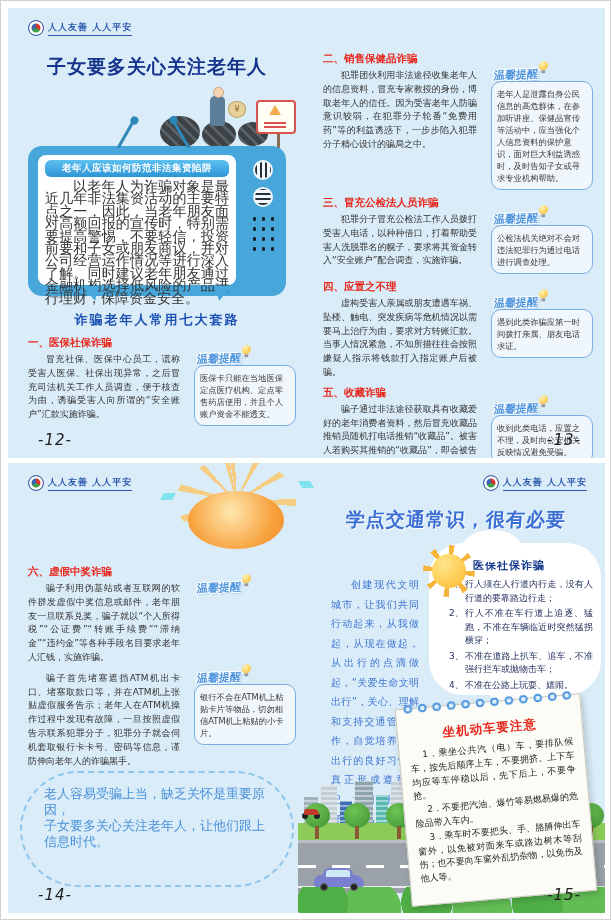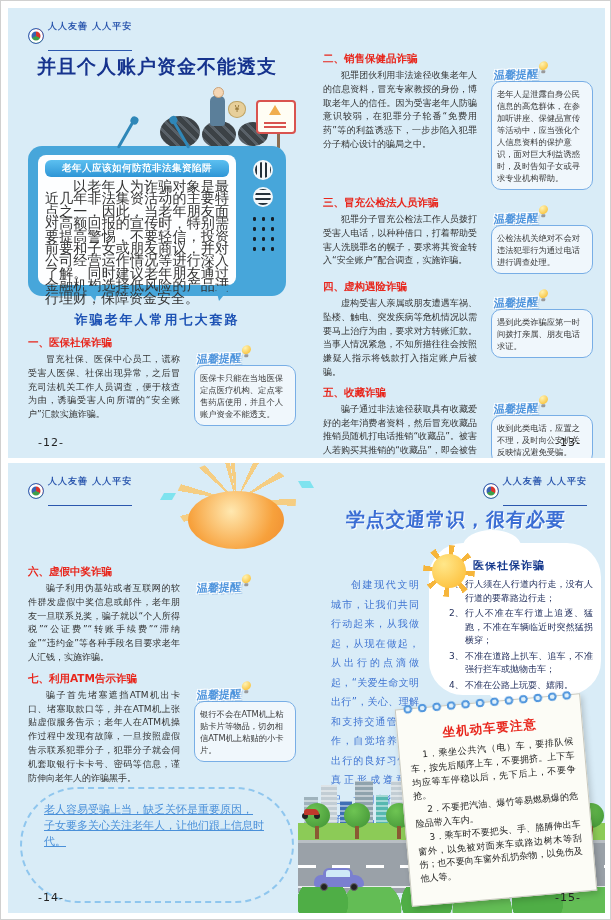--- a/index.html
+++ b/index.html
@@ -6,21 +6,21 @@
   #canvas{position:relative;width:611px;height:920px;margin:0 auto;background:#fff;border:1px solid #d0d0d0;box-sizing:border-box;overflow:hidden;}
   .spread{position:absolute;left:7px;width:597px;height:450px;background:#d9ecf7;overflow:hidden;}
   #s1{top:7px}#s2{top:462px}
   .page{position:absolute;top:0;height:100%;width:298px;}
   .pg-l{left:0}.pg-r{left:299px}
 
   
   .hdr{position:absolute;top:12px;display:flex;align-items:center;gap:4px;z-index:6;}
   .at-l{left:20px}.at-r{right:18px}
   .logo{width:14px;height:14px;border-radius:50%;border:1px solid #3a62b0;background:conic-gradient(#d9342b 0 120deg,#3f9e4a 120deg 240deg,#3a62b0 240deg 360deg);box-shadow:inset 0 0 0 2.5px #fff;}
-  .slogan{font-size:9px;font-weight:bold;color:#2b57ae;border-bottom:1px solid #2b57ae;letter-spacing:1px;padding-bottom:17px;white-space:nowrap;}
+  .slogan{font-size:9px;font-weight:bold;color:#2b57ae;border-bottom:1px solid #2b57ae;letter-spacing:1px;padding-bottom:1px;white-space:nowrap;}
 
   .big-title{position:absolute;top:46px;left:0;width:100%;text-align:center;font-size:19px;font-weight:bold;color:#16338e;letter-spacing:1px;}
 
   
   .money-scene{position:absolute;top:76px;left:138px;width:152px;height:64px;}
   .sack{position:absolute;bottom:0;border-radius:50%;background:repeating-linear-gradient(45deg,#3c4246 0 5px,#596168 5px 8px);}
   .sk1{left:14px;width:40px;height:32px;}
   .sk2{left:56px;width:34px;height:27px;}
   .sk3{left:92px;width:30px;height:24px;bottom:2px;}
   .man{position:absolute;left:64px;bottom:22px;width:15px;height:30px;background:#5b7f9a;border-radius:5px 5px 3px 3px;}
@@ -58,36 +58,36 @@
   .sec-b{flex:1;margin:0;font-size:9px;line-height:13.8px;text-indent:2em;color:#333;text-align:justify;}
   .p12-sec{position:absolute;top:328px;left:20px;width:268px;}
 
   
   .tip{width:102px;flex-shrink:0;position:relative;padding-top:12px;align-self:flex-start;}
   .tip-label{position:absolute;top:-2px;left:3px;white-space:nowrap;font-size:11px;font-weight:900;color:#4f95dd;transform:skewX(-8deg) rotate(-2deg);text-shadow:1px 1px 0 #fff,-1px -1px 0 #fff,1px -1px 0 #fff,-1px 1px 0 #fff,2px 2px 0 rgba(80,140,205,.35);z-index:2;}
   .bulb{display:inline-block;width:9px;height:9px;background:radial-gradient(circle at 35% 30%,#fff2b0,#f7b722);border-radius:50%;vertical-align:top;position:relative;top:-5px;margin-left:0px;}
   .bulb::after{content:"";position:absolute;left:2.5px;bottom:-2.5px;width:4px;height:3px;background:#9a9a9a;border-radius:1px;}
   .tip-body{border:1.5px solid #78aee6;border-radius:10px;background:rgba(255,255,255,.6);padding:6px 5px 5px;font-size:8.3px;line-height:12px;color:#3a3a3a;}
 
-  .pn{position:absolute;bottom:9px;font-size:11px;color:#222;letter-spacing:1px;z-index:6;}
+  .pn{position:absolute;bottom:9px;font-size:15px;color:#222;letter-spacing:1px;z-index:6;font-style:italic;}
   .pn-l{left:30px}.pn-r{right:24px}
 
   
   .p13-flow{position:absolute;top:44px;left:16px;width:270px;}
   .p13-flow .sec{margin-bottom:6px;}
 
   
   .fireworks{position:absolute;top:-4px;right:0;width:140px;height:90px;}
   .rays{position:absolute;top:0;left:10px;width:120px;height:84px;background:repeating-conic-gradient(from -8deg,rgba(250,200,110,.85) 0 7deg,transparent 7deg 32deg);border-radius:50%;}
   .orb{position:absolute;bottom:0;left:22px;width:96px;height:58px;border-radius:50%;background:radial-gradient(circle at 45% 35%,#ffe8b0,#f7a13c 65%,#ef8b2e);}
   .spark{position:absolute;width:12px;height:7px;background:#7fe3ef;transform:skewX(-30deg);}
   .sp-l{left:-4px;top:34px;}.sp-r{right:-6px;top:22px;transform:skewX(30deg);}
   .p14-wrap{position:absolute;top:102px;left:20px;width:268px;}
   .p14-wrap .sec{margin-bottom:7px;}
-  .cloud{position:absolute;top:324px;left:12px;right:12px;height:116px;border:2px dashed #8fc6ee;border-radius:60px;padding:13px 22px;box-sizing:border-box;color:#4a90d9;font-size:11px;line-height:16px;text-decoration:underline;}
+  .cloud{position:absolute;top:308px;left:12px;right:12px;height:116px;border:2px dashed #8fc6ee;border-radius:60px;padding:13px 22px;box-sizing:border-box;color:#4a90d9;font-size:13px;line-height:16px;}
   .cloud .cp2{margin-top:8px;text-align:justify;}
 
   
   .t15{position:absolute;top:44px;left:0;width:100%;text-align:center;font-size:19px;font-weight:bold;color:#3b6ed4;letter-spacing:1px;transform:skewX(-4deg);text-shadow:1px 1px 0 #fff;}
   .sun{position:absolute;top:82px;left:116px;width:52px;height:52px;background:repeating-conic-gradient(#f6b53a 0 13deg,transparent 13deg 45deg);border-radius:50%;z-index:3;}
   .sun::after{content:"";position:absolute;inset:9px;background:radial-gradient(circle at 35% 30%,#ffe78a,#fdb92e);border-radius:50%;}
   .intro{position:absolute;top:102px;left:24px;width:88px;font-size:10px;line-height:19.5px;color:#3f74d2;text-indent:2em;text-align:justify;}
   .walkcloud{position:absolute;top:80px;left:122px;right:4px;height:152px;background:#fff;border-radius:34px;padding:15px 8px 6px 20px;box-sizing:border-box;z-index:2;}
   .walkcloud::before{content:"";position:absolute;top:-13px;left:34px;width:58px;height:32px;background:#fff;border-radius:50%;}
   .walkcloud::after{content:"";position:absolute;bottom:-10px;left:60px;width:70px;height:26px;background:#fff;border-radius:50%;}
@@ -138,21 +138,21 @@
 
 <div id="canvas">
 
   <div class="spread" id="s1">
 
     <div class="page pg-l">
       <div class="hdr at-l">
         <span class="logo"></span>
         <span class="slogan">人人友善 人人平安</span>
       </div>
-      <div class="big-title">并且个人账户资金不能透支</div>
+      <div class="big-title">子女要多关心关注老年人</div>
 
       <div class="money-scene">
         <span class="sack sk1"></span>
         <span class="sack sk2"></span>
         <span class="sack sk3"></span>
         <span class="man"></span>
         <span class="bag"></span>
         <span class="post"></span>
         <span class="sign"></span>
       </div>
@@ -208,21 +208,21 @@
           <div class="sec-row">
             <p class="sec-b">犯罪分子冒充公检法工作人员拨打受害人电话，以种种借口，打着帮助受害人洗脱罪名的幌子，要求将其资金转入“安全账户”配合调查，实施诈骗。</p>
             <div class="tip">
               <div class="tip-label"><span>温馨提醒</span><span class="bulb"></span></div>
               <div class="tip-body">公检法机关绝对不会对违法犯罪行为通过电话进行调查处理。</div>
             </div>
           </div>
         </div>
 
         <div class="sec">
-          <h3 class="sec-h">四、虚构遇险诈骗</h3>
+          <h3 class="sec-h">四、应置之不理</h3>
           <div class="sec-row">
             <p class="sec-b">虚构受害人亲属或朋友遭遇车祸、坠楼、触电、突发疾病等危机情况以需要马上治疗为由，要求对方转账汇款。当事人情况紧急，不知所措往往会按照嫌疑人指示将钱款打入指定账户后被骗。</p>
             <div class="tip">
               <div class="tip-label"><span>温馨提醒</span><span class="bulb"></span></div>
               <div class="tip-body">遇到此类诈骗应第一时间拨打亲属、朋友电话求证。</div>
             </div>
           </div>
         </div>
 
         <div class="sec">
@@ -261,21 +261,20 @@
           <h3 class="sec-h">六、虚假中奖诈骗</h3>
           <div class="sec-row">
             <p class="sec-b">骗子利用伪基站或者互联网的软件群发虚假中奖信息或邮件，老年朋友一旦联系兑奖，骗子就以“个人所得税”“公证费”“转账手续费”“滞纳金”“违约金”等各种手段名目要求老年人汇钱，实施诈骗。</p>
             <div class="tip">
               <div class="tip-label"><span>温馨提醒</span><span class="bulb"></span></div>
             </div>
           </div>
         </div>
 
         <div class="sec">
-          <h3 class="sec-h">七、利用ATM告示诈骗</h3>
           <div class="sec-row">
             <p class="sec-b">骗子首先堵塞遮挡ATM机出卡口、堵塞取款口等，并在ATM机上张贴虚假服务告示；老年人在ATM机操作过程中发现有故障，一旦按照虚假告示联系犯罪分子，犯罪分子就会伺机套取银行卡卡号、密码等信息，谨防伸向老年人的诈骗黑手。</p>
             <div class="tip">
               <div class="tip-label"><span>温馨提醒</span><span class="bulb"></span></div>
               <div class="tip-body">银行不会在ATM机上粘贴卡片等物品，切勿相信ATM机上粘贴的小卡片。</div>
             </div>
           </div>
         </div>
       </div>
 

